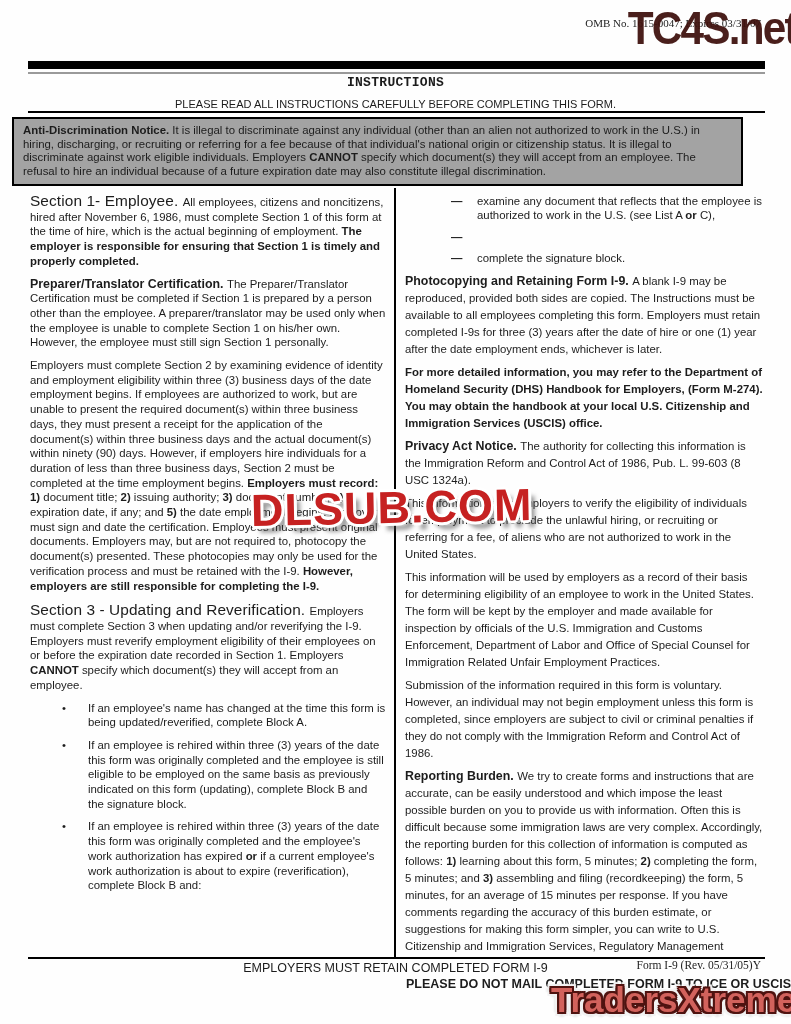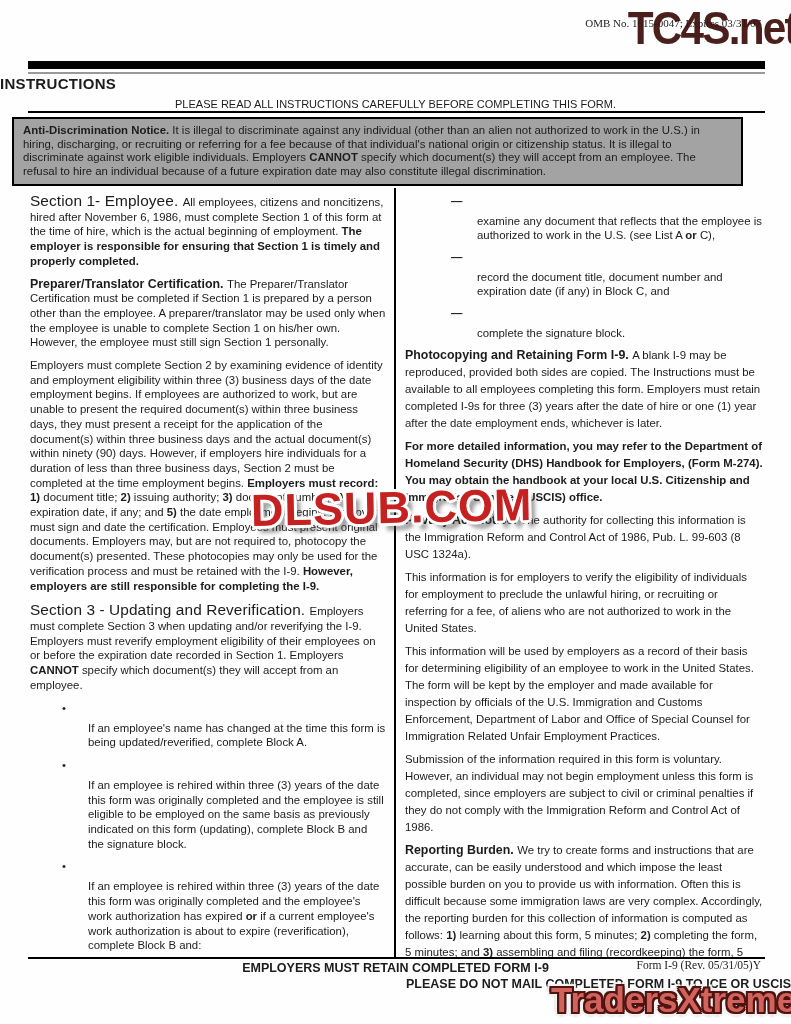--- a/index.html
+++ b/index.html
@@ -9,21 +9,21 @@
     margin:0 auto;
   }
   
   .agency{position:absolute;left:30px;top:27px;font-family:"Liberation Serif",serif;font-size:13.5px;line-height:17px;}
   .agency .l1{font-weight:bold;}
   .title-block{position:absolute;right:30px;top:17px;font-family:"Liberation Serif",serif;}
   .omb{font-size:11px;color:#222;}
   .form-title{font-size:17.5px;font-weight:bold;margin-top:3px;letter-spacing:.2px;}
   .black-bar{position:absolute;left:28px;right:26px;top:61px;height:8px;background:#000;}
   .gray-line{position:absolute;left:28px;right:26px;top:72px;height:2px;background:#9a9a9a;}
-  .instr-title{position:absolute;left:0;right:0;top:75px;text-align:left;font-size:15px;font-weight:bold;letter-spacing:.3px;}
+  .instr-title{position:absolute;left:0;right:0;top:75px;text-align:center;font-size:13px;font-weight:bold;letter-spacing:.3px;font-family:Liberation Mono, monospace;}
   .instr-sub{position:absolute;left:0;right:0;top:98px;text-align:center;font-size:11px;}
   .top-rule{position:absolute;left:28px;right:26px;top:111px;height:2px;background:#000;}
   
   .notice-box{
     position:absolute;left:12px;width:709px;top:117px;border:2px solid #000;
     padding:5px 9px;font-size:11.4px;line-height:13.7px;background:#a3a3a3;
   }
   
   .col{position:absolute;top:192px;height:766px;overflow:hidden;}
   .col-left{left:30px;width:356px;}
@@ -32,25 +32,25 @@
   .col p{margin:0 0 6px 0;font-size:11.4px;line-height:17px;}
   .col-left p{line-height:14.7px;margin-bottom:8px;}
   span.b{font-weight:bold;}
   span.h{font-weight:normal;font-size:15.4px;line-height:17px;letter-spacing:.1px;}
   span.m{font-weight:bold;font-size:12.4px;}
   ul.blist{list-style:none;margin:2px 0 0 0;padding:0;}
   ul.blist li{display:flex;margin-bottom:8px;font-size:11.4px;line-height:14.7px;}
   .col-right ul.blist li{line-height:14.4px;margin-bottom:7px;}
   .col-left .marker{flex:0 0 26px;margin-left:32px;text-align:left;}
   .col-right .marker{flex:0 0 26px;margin-left:46px;text-align:left;font-weight:bold;}
-  .btext{flex:1;margin-top:20px;}
+  .btext{flex:1;}
   .note-box{border:2px solid #000;padding:5px 8px;margin-top:2px;font-size:11.4px;line-height:14.4px;}
   
   .footer-rule{position:absolute;left:28px;right:26px;top:957px;height:2px;background:#000;}
-  .footer-l1{position:absolute;left:0;right:0;top:961px;text-align:center;font-weight:bold;font-size:12.5px;}
+  .footer-l1{position:absolute;left:0;right:0;top:961px;text-align:center;font-weight:normal;font-size:12.5px;}
   .footer-l2{position:absolute;left:0;right:0;top:977px;text-align:right;font-weight:bold;font-size:12.5px;}
   .footer-rev{position:absolute;right:30px;top:959px;font-family:"Liberation Serif",serif;font-size:11.5px;}
   
   .wm{position:absolute;font-weight:bold;white-space:nowrap;pointer-events:none;}
   .wm-top{
     top:0px;right:-6px;font-size:47px;letter-spacing:-2px;
     transform:scaleX(.9);transform-origin:100% 0;opacity:.94;
   }
   .wm-mid{
     top:482px;left:251px;font-size:45px;letter-spacing:1px;transform:rotate(-1.2deg);
@@ -109,21 +109,20 @@
   <div class="divider"></div>
 
   <div class="col col-right">
     <ul class="blist">
       <li>
         <span class="marker">—</span>
         <span class="btext"><span>examine any document that reflects that the employee is authorized to work in the U.S. (see List A </span><span class="b">or</span><span> C),</span></span>
       </li>
       <li>
         <span class="marker">—</span>
-        <span class="btext"><span>record the document title, document number and expiration date (if any) in Block C, and</span></span>
       </li>
       <li>
         <span class="marker">—</span>
         <span class="btext"><span>complete the signature block.</span></span>
       </li>
     </ul>
     <p><span class="m">Photocopying and Retaining Form I-9. </span><span>A blank I-9 may be reproduced, provided both sides are copied. The Instructions  must be available to all employees completing this form. Employers must retain completed I-9s for three (3) years after the date of hire or one (1) year after the date employment ends, whichever is later.</span></p>
     <p><span class="b">For more detailed information, you may refer to the Department of Homeland Security (DHS) Handbook for Employers, (Form M-274). You may obtain the handbook at your local U.S. Citizenship and Immigration Services (USCIS) office.</span></p>
     <p><span class="m">Privacy Act Notice. </span><span>The authority for collecting this information is the Immigration Reform and Control Act of 1986, Pub. L. 99-603 (8 USC 1324a).</span></p>
     <p><span>This information is for employers to verify the eligibility of individuals for employment to preclude the unlawful hiring, or recruiting or referring for a fee, of aliens who are not authorized to work in the United States.</span></p>

